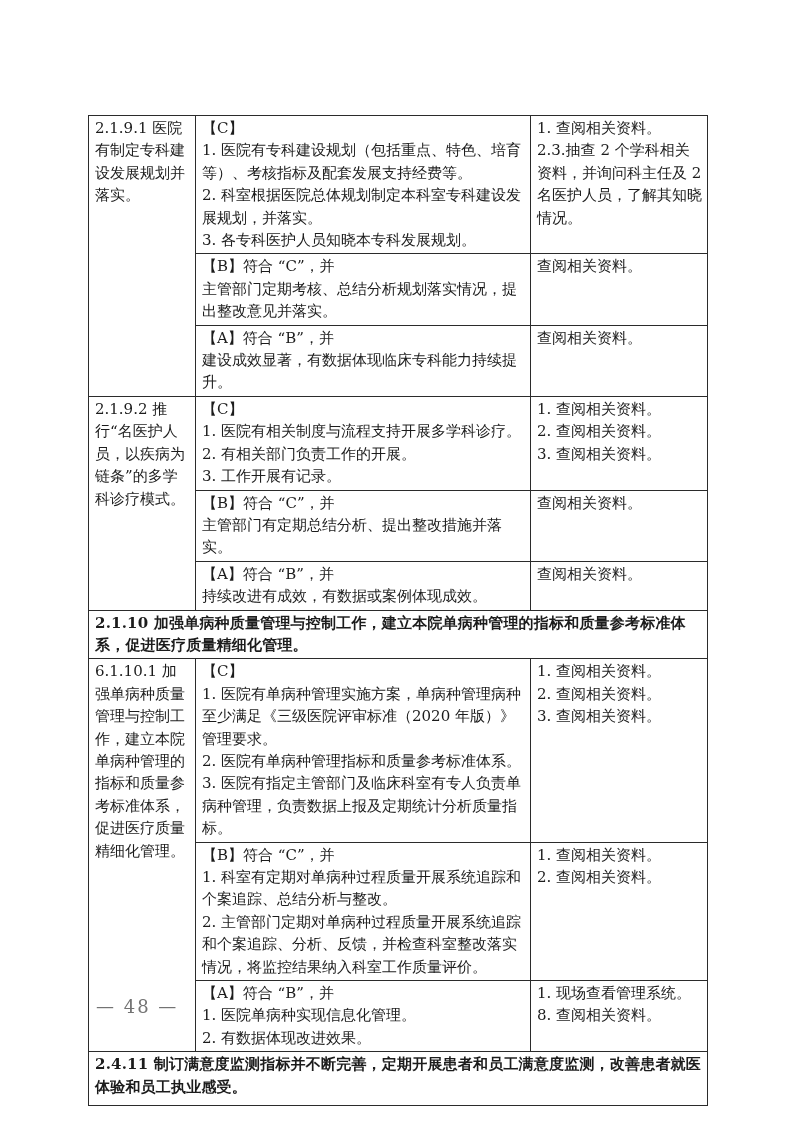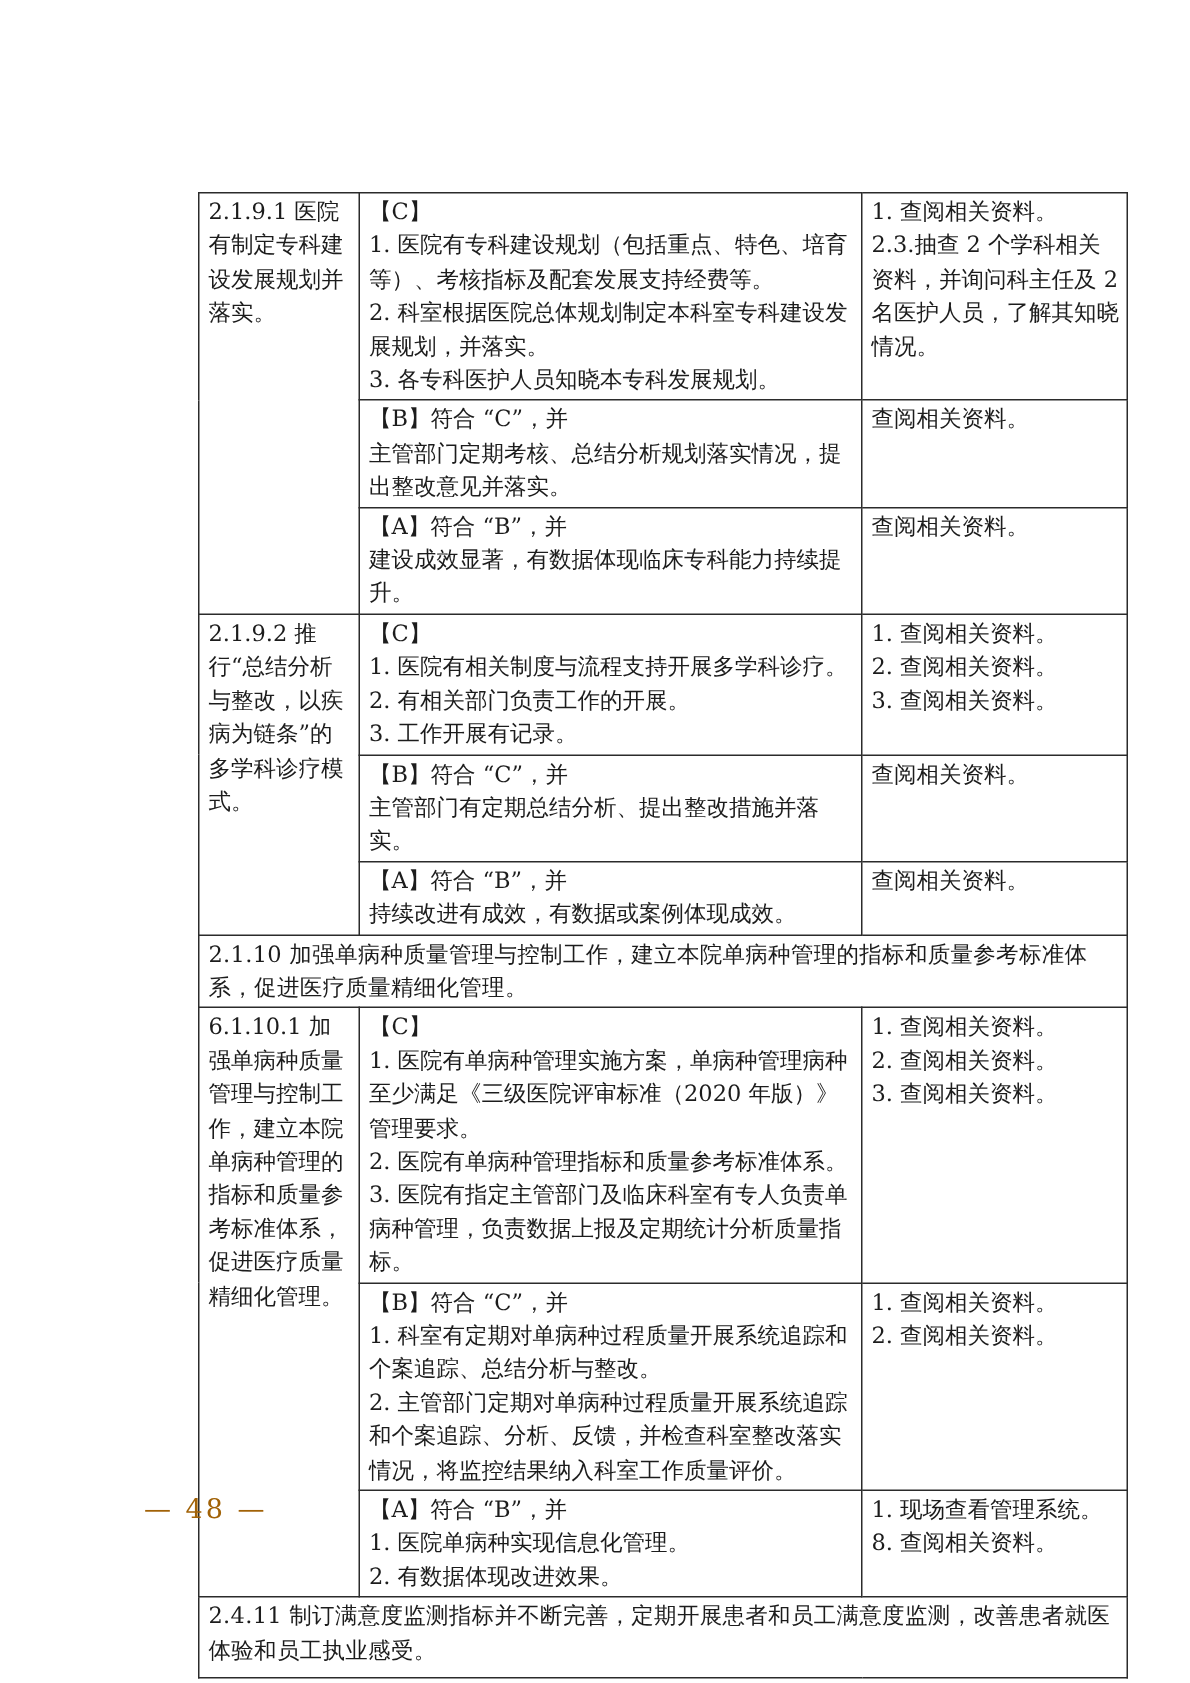--- a/index.html
+++ b/index.html
@@ -12,49 +12,48 @@
     width: 793px;
     height: 1122px;
     background: #ffffff;
     font-family: "DejaVu Serif", "Liberation Serif", serif;
     color: #1c1c1c;
     overflow: hidden;
   }
   table.criteria {
     position: absolute;
     left: 88px;
-    top: 128px;
+    top: 115px;
     width: 619px;
     border-collapse: collapse;
     table-layout: fixed;
-    margin-left: 44px;
   }
   table.criteria td {
     border: 1px solid #2b2b2b;
     vertical-align: top;
     padding: 1px 4px 2px 6px;
     font-size: 15px;
     line-height: 22.4px;
     white-space: pre-line;
     word-break: break-all;
   }
   td.full-row {
-    font-weight: normal;
+    font-weight: bold;
     letter-spacing: 0.2px;
   }
   td.pad-left {
     padding-left: 16px;
   }
   .footer-pageno {
     position: absolute;
     left: 96px;
     top: 996px;
     font-size: 18px;
     letter-spacing: 2px;
-    color: #a16207;
+    color: #737373;
   }
 </style>
 </head>
 <body>
 
 <div class="page">
 
   <table class="criteria">
     <colgroup>
       <col style="width:107px">
@@ -77,21 +76,21 @@
 主管部门定期考核、总结分析规划落实情况，提出整改意见并落实。</td>
         <td class="pad-left">查阅相关资料。</td>
       </tr>
       <tr style="height:46px">
         <td>【A】符合 “B”，并
 建设成效显著，有数据体现临床专科能力持续提升。</td>
         <td class="pad-left">查阅相关资料。</td>
       </tr>
 
       <tr style="height:87px">
-        <td rowspan="3">2.1.9.2 推行“总结分析与整改，以疾病为链条”的多学科诊疗模式。</td>
+        <td rowspan="3">2.1.9.2 推行“名医护人员，以疾病为链条”的多学科诊疗模式。</td>
         <td>【C】
 1. 医院有相关制度与流程支持开展多学科诊疗。
 2. 有相关部门负责工作的开展。
 3. 工作开展有记录。</td>
         <td>1. 查阅相关资料。
 2. 查阅相关资料。
 3. 查阅相关资料。</td>
       </tr>
       <tr style="height:45px">
         <td>【B】符合 “C”，并

